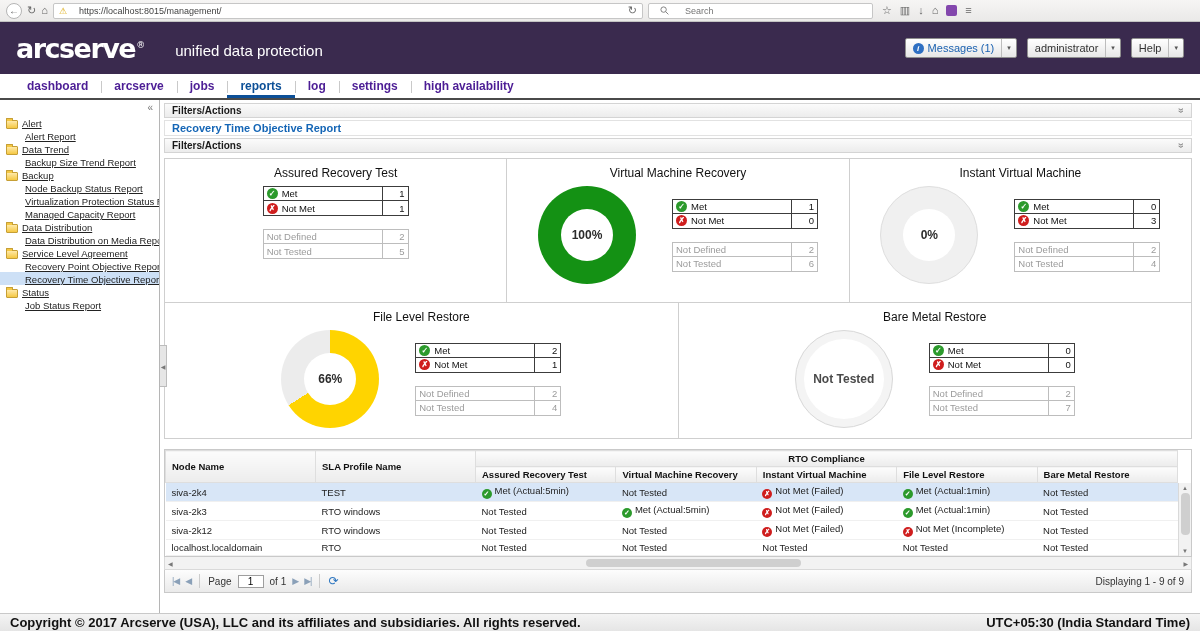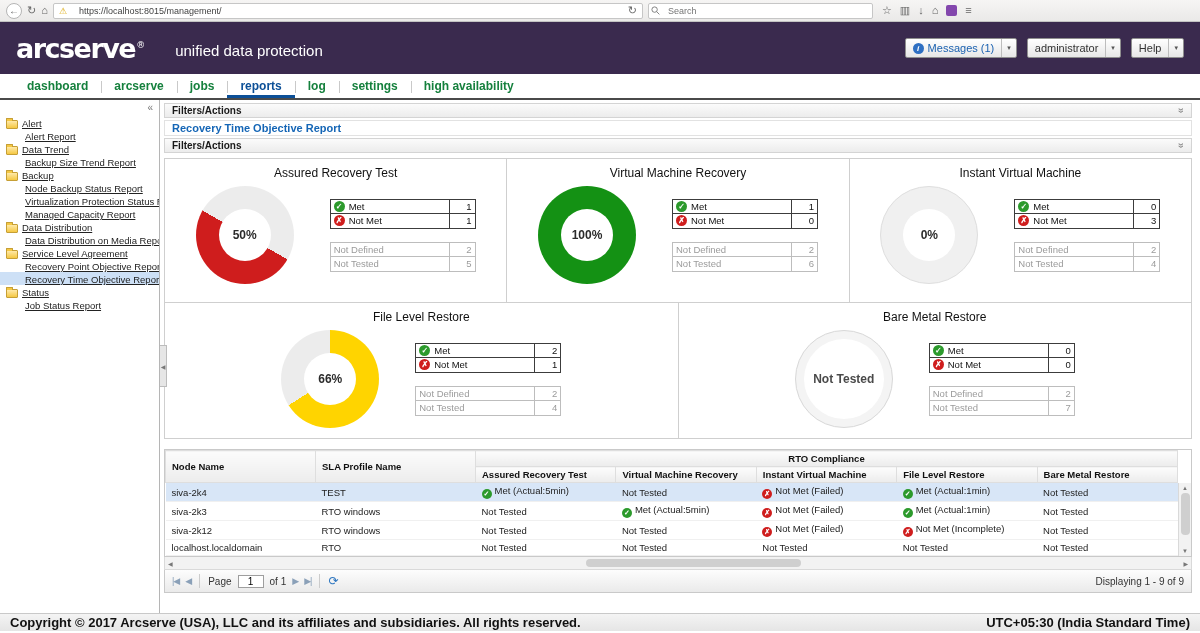--- a/index.html
+++ b/index.html
@@ -6,40 +6,40 @@
   html,body{width:1200px;height:633px;overflow:hidden;}
   body{font-family:"Liberation Sans",sans-serif;font-size:11px;background:#fff;position:relative;}
 
   
   .browser{height:22px;background:linear-gradient(#f6f5f4,#eae9e8);border-bottom:1px solid #c3c3c3;display:flex;align-items:center;padding:0 6px;gap:5px;}
   .bbtn{color:#666;font-size:11px;line-height:1;cursor:pointer;}
   .bbtn.circle{width:16px;height:16px;border:1px solid #b5b5b5;border-radius:50%;display:flex;align-items:center;justify-content:center;background:#fff;font-size:10px;flex:none;}
   .urlbar{width:590px;height:16px;background:#fff;border:1px solid #c6c6c6;border-radius:2px;display:flex;align-items:center;padding:0 5px;gap:4px;}
   .urltext{font-size:9px;color:#444;flex:1;white-space:nowrap;overflow:hidden;padding-left:8px;}
   .warn{color:#d9a400;font-size:9px;flex:none;}
-  .searchbar{width:225px;height:16px;background:#fff;border:1px solid #c6c6c6;border-radius:2px;display:flex;align-items:center;padding:0 2px;gap:8px;}
+  .searchbar{width:225px;height:16px;background:#fff;border:1px solid #c6c6c6;border-radius:2px;display:flex;align-items:center;padding:0 11px;gap:16px;}
   .searchbar input{border:none;outline:none;flex:1;font-size:9px;color:#333;font-family:inherit;background:transparent;}
   .bicons{display:flex;align-items:center;gap:8px;margin-left:4px;color:#5c5c5c;font-size:11px;}
   .shieldbadge{width:11px;height:11px;background:#8347ad;border-radius:2px;display:inline-block;}
 
   
   .header{height:52px;background:#3a2a4e;display:flex;align-items:center;padding:0 16px;}
   .logo{color:#fff;font-size:27px;font-weight:bold;letter-spacing:-1.5px;font-family:"DejaVu Sans",sans-serif;}
   .logo .tm{font-size:9px;vertical-align:super;letter-spacing:0;margin-left:1px;font-weight:normal;}
   .product{color:#fff;font-size:15px;margin-left:30px;margin-top:5px;}
   .hbtns{margin-left:auto;display:flex;gap:10px;align-items:center;}
   .hbtn{background:linear-gradient(#ffffff,#e7e7e7);border:1px solid #8f8f8f;border-radius:2px;height:20px;display:flex;align-items:stretch;font-size:11px;color:#333;cursor:pointer;}
   .hbtn .lbl{padding:0 7px;display:flex;align-items:center;gap:4px;}
   .hbtn .caret{border-left:1px solid #bdbdbd;padding:0 5px;font-size:7px;color:#555;display:flex;align-items:center;}
   .msg-lbl{color:#1a61b0;}
   .info-ic{width:11px;height:11px;border-radius:50%;background:#2e6fc2;color:#fff;font-size:8px;font-weight:bold;font-style:italic;display:inline-flex;align-items:center;justify-content:center;}
 
   
   .tabs{height:26px;background:#fff;border-bottom:2px solid #4a4a4a;display:flex;align-items:center;padding:0 14px;}
-  .tab{color:#15803d;font-weight:bold;font-size:12px;padding:0 13px;position:relative;cursor:pointer;height:100%;display:flex;align-items:center;}
+  .tab{color:#4c1d95;font-weight:bold;font-size:12px;padding:0 13px;position:relative;cursor:pointer;height:100%;display:flex;align-items:center;}
   .tab:not(:first-child)::before{content:"";position:absolute;left:0;top:7px;height:12px;width:1px;background:#c9c9c9;}
   .tab.active{color:#0c4f97;box-shadow:inset 0 -3px 0 #0c4f97;}
 
   
   .content{display:flex;height:513px;position:relative;}
   .sidebar{width:160px;flex:none;border-right:1px solid #b5b5b5;background:#fff;position:relative;padding-top:16px;overflow:hidden;}
   .collapse-left{position:absolute;top:2px;right:6px;color:#777;font-size:10px;cursor:pointer;}
   .trow{display:flex;align-items:flex-end;height:13px;font-size:9.5px;color:#222;white-space:nowrap;cursor:pointer;overflow:hidden;text-decoration:underline;}
   .trow.folder{padding-left:6px;gap:4px;}
   .trow.item{padding-left:25px;}
@@ -247,23 +247,20 @@
     <div class="fbar">
       <span>Filters/Actions</span>
       <span class="dchev">«</span>
     </div>
 
     <div class="charts">
       <div class="crow top" id="charts-top">
           <div class="ccell">
             <div class="ctitle">Assured Recovery Test</div>
             <div class="cbody">
-              <div class="donut" style="background: conic-gradient(from 120deg, rgb(207, 29, 29) 0deg, rgb(207, 29, 29) 50%, rgb(236, 236, 236) 50%, rgb(236, 236, 236) 100%);">
-                <div class="hole">50%</div>
-              </div>
               <div class="legend">
                 <div class="lg-main">
                   <div class="lg-row">
                     <span class="ic met">✓</span>
                     <span class="lg-label">Met</span>
                     <span class="lg-count">1</span>
                   </div>
                   <div class="lg-row">
                     <span class="ic notmet">✗</span>
                     <span class="lg-label">Not Met</span>

